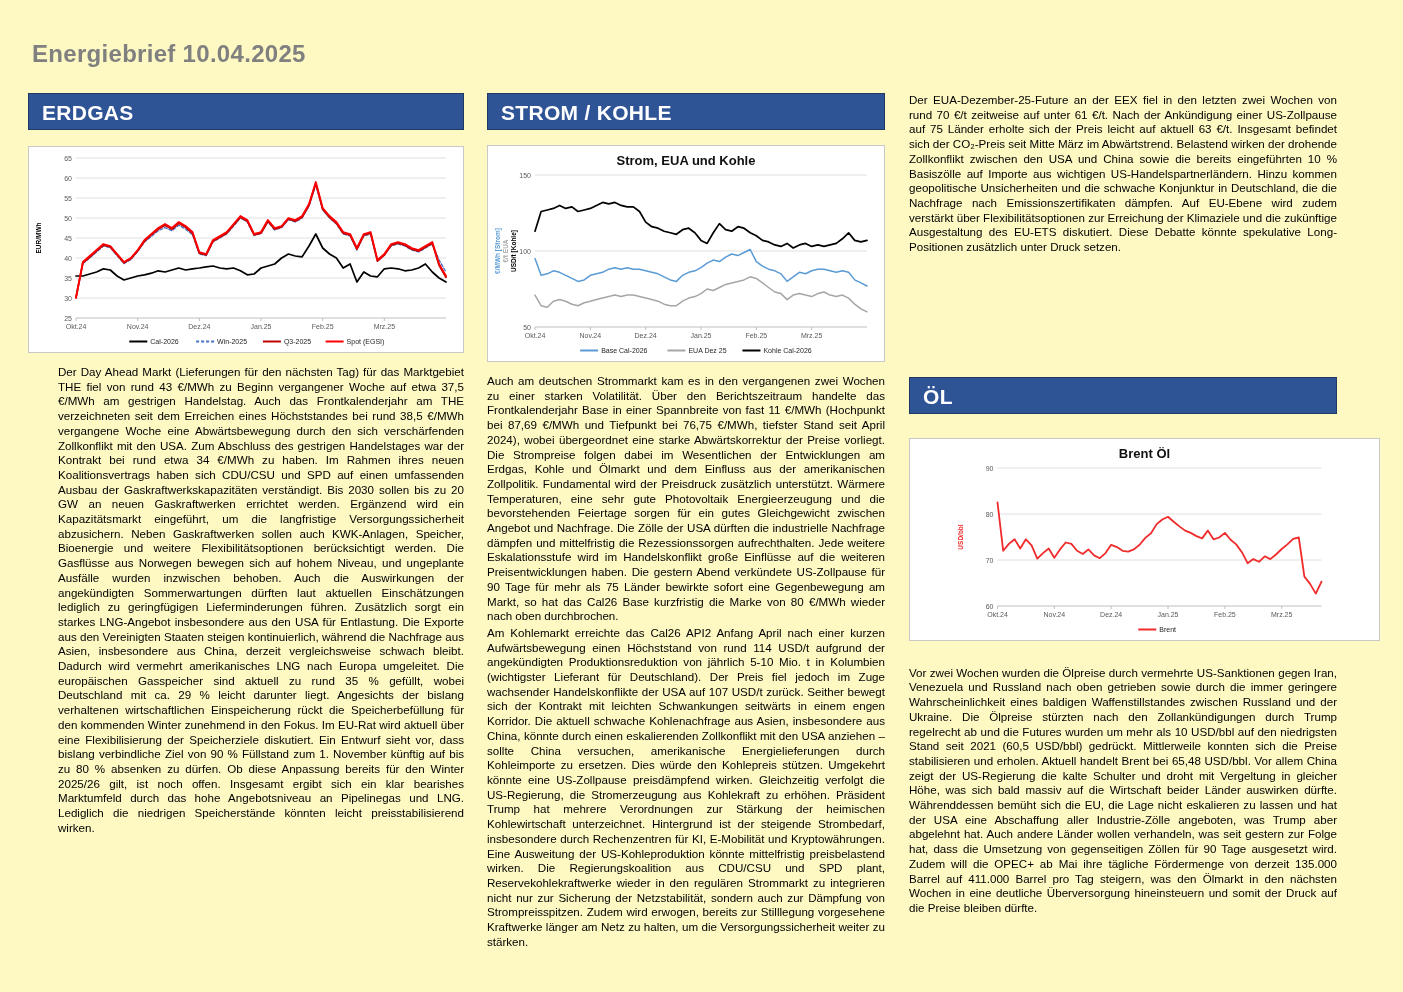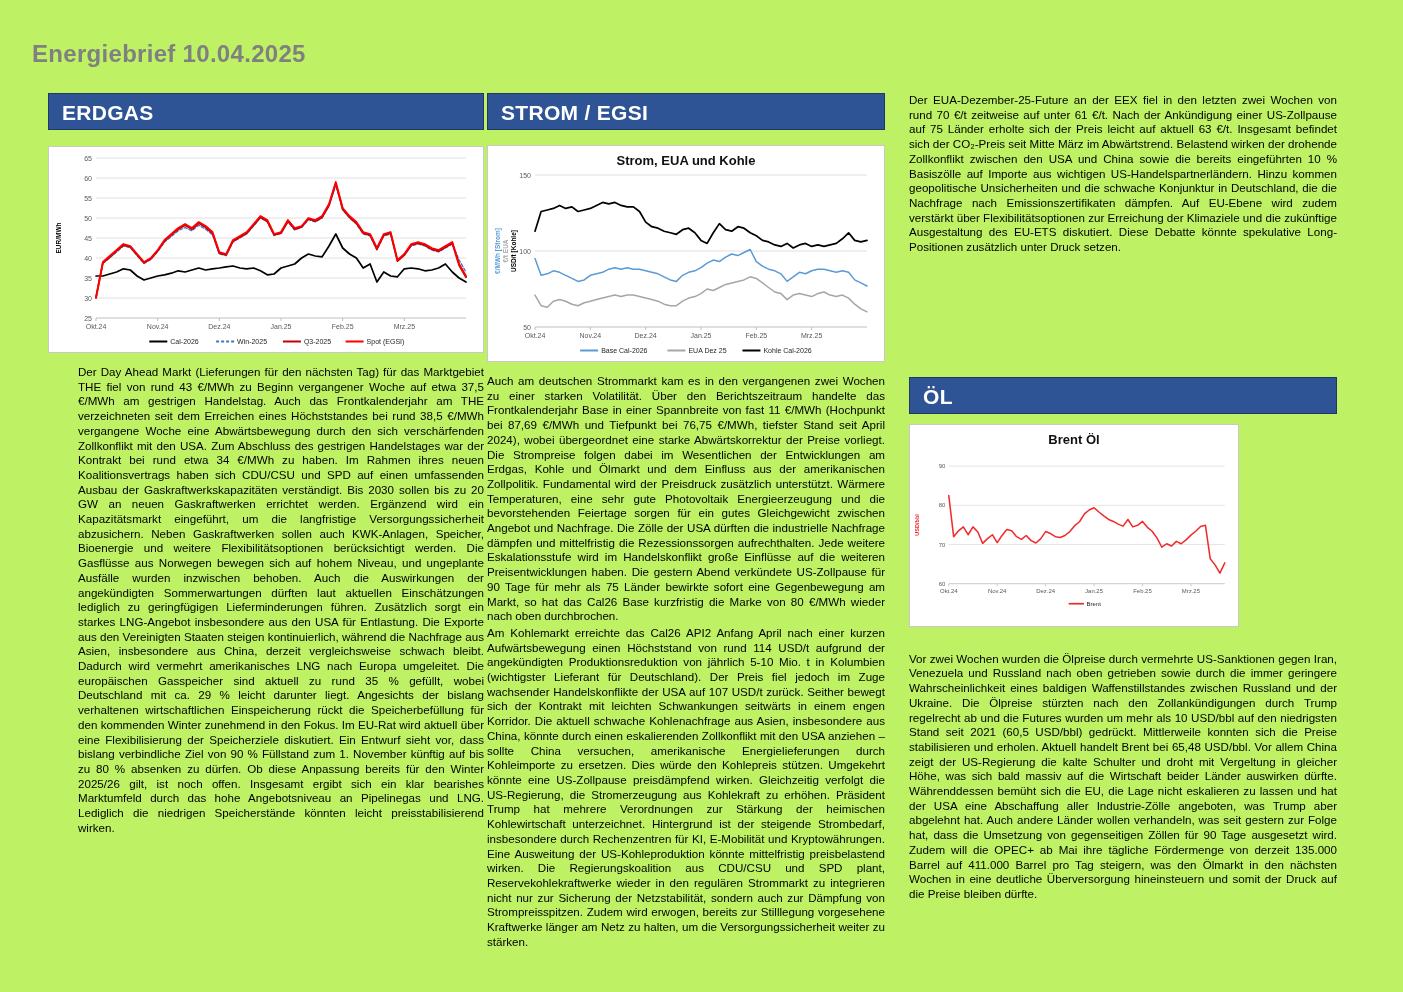--- a/index.html
+++ b/index.html
@@ -1,36 +1,36 @@
 <!DOCTYPE html>
 <html><head>
 <meta charset="utf-8">
 <style>
   * { margin:0; padding:0; box-sizing:border-box; }
   html,body { background:#ffffff; }
   body { font-family:"Liberation Sans", sans-serif; color:#000; }
-  .page { position:relative; width:1403px; height:992px; background:#bef264; overflow:hidden; }
+  .page { position:relative; width:1403px; height:992px; background:#fef9c3; overflow:hidden; }
   .doc-title { position:absolute; left:32px; top:40px; font-size:24px; font-weight:bold; color:#808080; letter-spacing:0.3px; }
   .col { position:absolute; top:93px; }
-  .col1 { left:48px;  width:436px; }
+  .col1 { left:28px;  width:436px; }
   .col2 { left:487px; width:398px; }
   .col3 { left:909px; width:428px; }
   .section-header { height:37px; line-height:37px; padding-left:13px; background:#2F5496; border:1px solid #1f3864; color:#fff; font-size:21px; font-weight:bold; letter-spacing:0.3px; }
   .chart-box { background:#fff; border:1px solid #c9c9c9; padding:5px 3px 2px 3px; }
   .chart-title { text-align:center; font-size:13px; font-weight:bold; color:#111; padding:2px 0 1px 0; }
   .chart-canvas { width:100%; }
   .chart-canvas svg { display:block; }
   .bodytext { font-size:11.6px; line-height:14.7px; text-align:justify; color:#000; }
   .col1 .chart-box { margin-top:16px; }
   .col1 .bodytext { margin-top:12px;margin-left:30px; }
   .col2 .chart-box { margin-top:15px; }
   .col2 .bodytext { margin-top:12px; }
   .col2 .bodytext p + p { margin-top:2px; }
   .col3 .oel-header { margin-top:122px; }
-  .col3 .chart-box { margin-top:10px; width:330px; }
+  .col3 .chart-box { margin-top:24px; width:471px; }
   .col3 .bodytext.oel-text { margin-top:25px; }
 </style>
 </head>
 <body>
 
 <div class="page">
 
   <div class="doc-title">Energiebrief 10.04.2025</div>
 
   <div class="col col1">
@@ -83,21 +83,21 @@
             <text x="312.6" y="192" font-size="7" fill="#262626" font-family="Liberation Sans, sans-serif">Spot (EGSI)</text>
           </svg>
         </div>
     </div>
     <div class="bodytext">
       <p>Der Day Ahead Markt (Lieferungen für den nächsten Tag) für das Marktgebiet THE fiel von rund 43 €/MWh zu Beginn vergangener Woche auf etwa 37,5 €/MWh am gestrigen Handelstag. Auch das Frontkalenderjahr am THE verzeichneten seit dem Erreichen eines Höchststandes bei rund 38,5 €/MWh vergangene Woche eine Abwärtsbewegung durch den sich verschärfenden Zollkonflikt mit den USA. Zum Abschluss des gestrigen Handelstages war der Kontrakt bei rund etwa 34 €/MWh zu haben. Im Rahmen ihres neuen Koalitionsvertrags haben sich CDU/CSU und SPD auf einen umfassenden Ausbau der Gaskraftwerkskapazitäten verständigt. Bis 2030 sollen bis zu 20 GW an neuen Gaskraftwerken errichtet werden. Ergänzend wird ein Kapazitätsmarkt eingeführt, um die langfristige Versorgungssicherheit abzusichern. Neben Gaskraftwerken sollen auch KWK-Anlagen, Speicher, Bioenergie und weitere Flexibilitätsoptionen berücksichtigt werden. Die Gasflüsse aus Norwegen bewegen sich auf hohem Niveau, und ungeplante Ausfälle wurden inzwischen behoben. Auch die Auswirkungen der angekündigten Sommerwartungen dürften laut aktuellen Einschätzungen lediglich zu geringfügigen Lieferminderungen führen. Zusätzlich sorgt ein starkes LNG-Angebot insbesondere aus den USA für Entlastung. Die Exporte aus den Vereinigten Staaten steigen kontinuierlich, während die Nachfrage aus Asien, insbesondere aus China, derzeit vergleichsweise schwach bleibt. Dadurch wird vermehrt amerikanisches LNG nach Europa umgeleitet. Die europäischen Gasspeicher sind aktuell zu rund 35 % gefüllt, wobei Deutschland mit ca. 29 % leicht darunter liegt. Angesichts der bislang verhaltenen wirtschaftlichen Einspeicherung rückt die Speicherbefüllung für den kommenden Winter zunehmend in den Fokus. Im EU-Rat wird aktuell über eine Flexibilisierung der Speicherziele diskutiert. Ein Entwurf sieht vor, dass bislang verbindliche Ziel von 90 % Füllstand zum 1. November künftig auf bis zu 80 % absenken zu dürfen. Ob diese Anpassung bereits für den Winter 2025/26 gilt, ist noch offen. Insgesamt ergibt sich ein klar bearishes Marktumfeld durch das hohe Angebotsniveau an Pipelinegas und LNG. Lediglich die niedrigen Speicherstände könnten leicht preisstabilisierend wirken.</p>
     </div>
   </div>
 
   <div class="col col2">
-    <div class="section-header">STROM / EGSI</div>
+    <div class="section-header">STROM / KOHLE</div>
     <div class="chart-box">
       <div class="chart-title">Strom, EUA und Kohle</div>
       <div class="chart-canvas">
           <svg viewBox="0 0 386 190" width="100%" height="190">
             <line x1="42" y1="158" x2="374" y2="158" stroke="#bfbfbf" stroke-width="1"></line>
             <text x="38" y="160.5" text-anchor="end" font-size="7" fill="#595959" font-family="Liberation Sans, sans-serif">50</text>
             <line x1="42" y1="82" x2="374" y2="82" stroke="#e0e0e0" stroke-width="1"></line>
             <text x="38" y="84.5" text-anchor="end" font-size="7" fill="#595959" font-family="Liberation Sans, sans-serif">100</text>
             <line x1="42" y1="6" x2="374" y2="6" stroke="#e0e0e0" stroke-width="1"></line>
             <text x="38" y="8.5" text-anchor="end" font-size="7" fill="#595959" font-family="Liberation Sans, sans-serif">150</text>

